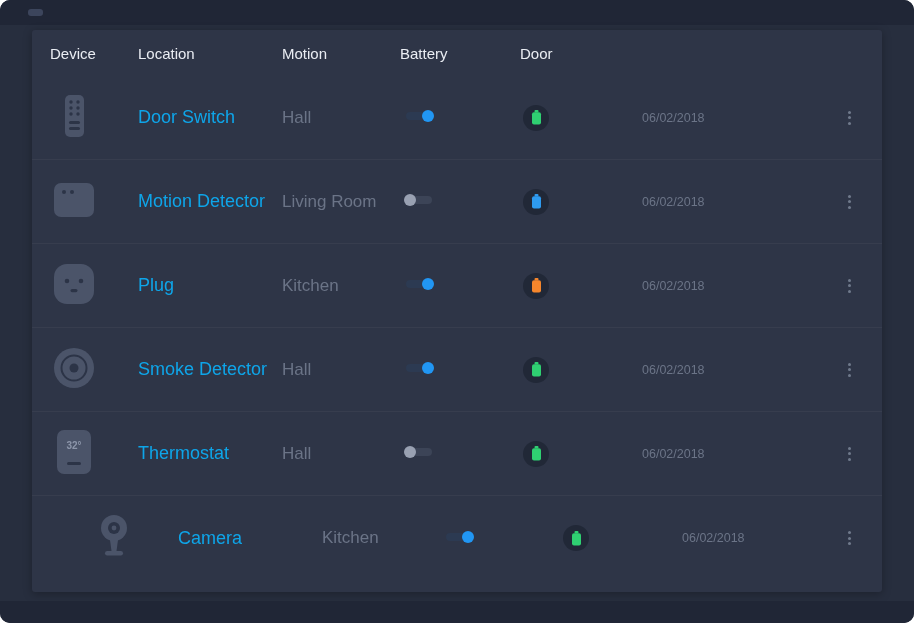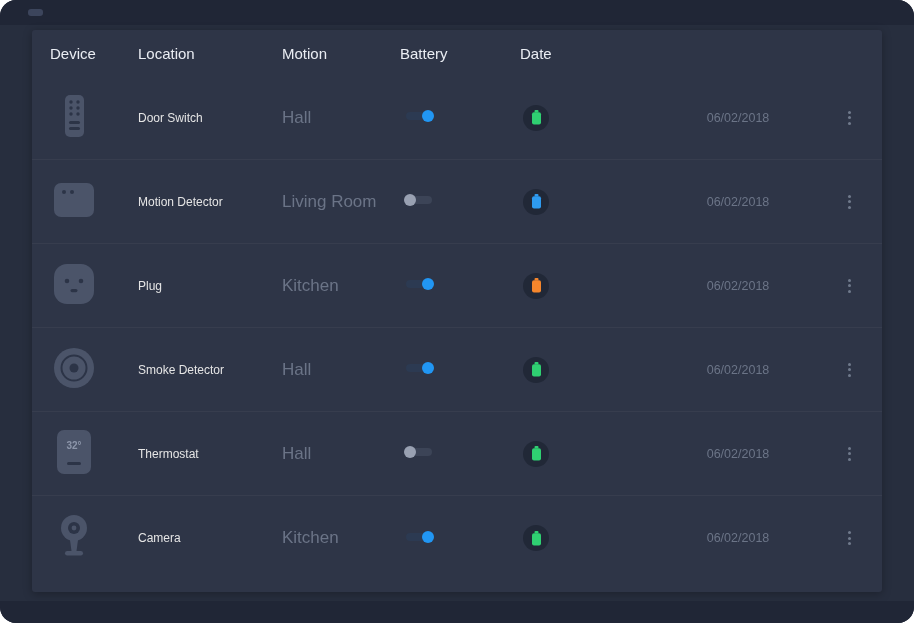--- a/index.html
+++ b/index.html
@@ -5,21 +5,21 @@
   * { box-sizing: border-box; margin: 0; padding: 0; }
   html, body { width: 914px; height: 623px; }
   body {
     font-family: "Liberation Sans", sans-serif;
     background: #ffffff;
   }
   .window {
     position: relative;
     width: 914px;
     height: 623px;
-    border-radius: 16px;
+    border-radius: 10px;
     background: #272e3e;
     overflow: hidden;
   }
   .titlebar {
     position: absolute;
     top: 0; left: 0; right: 0;
     height: 25px;
     background: #202636;
   }
   .titlebar-pill {
@@ -53,26 +53,26 @@
   .thead {
     height: 46px;
     color: #eaedf3;
     font-size: 15px;
     font-weight: 400;
   }
   .row {
     height: 84px;
     border-bottom: 1px solid rgba(255,255,255,0.045);
   }
-  .row:last-child { border-bottom: none; }
+  .row:last-child { border-bottom: none; margin-left: 40px; }
   .cell.device { padding-left: 2px; font-weight: bold; }
   .device-icon { display: inline-block; width: 44px; height: 46px; }
-  .cell.name { color: #e5e5e5; font-size: 12px; }
+  .cell.name { color: #0ea5e9; font-size: 18px; }
   .cell.location { color: #6b7487; font-size: 17px; }
-  .cell.date { color: #6b7487; font-size: 12.5px; text-align: center; }
+  .cell.date { color: #6b7487; font-size: 12.5px; }
 
   
   .cell.status { padding-left: 4px; }
   .toggle {
     position: relative;
     display: inline-block;
     width: 30px; height: 13px;
     cursor: pointer;
   }
   .toggle .track {
@@ -126,21 +126,21 @@
   <div class="titlebar">
     <div class="titlebar-pill"></div>
   </div>
 
   <div class="card">
     <div class="grid thead">
       <div class="hcell">Device</div>
       <div class="hcell">Location</div>
       <div class="hcell">Motion</div>
       <div class="hcell">Battery</div>
-      <div class="hcell">Date</div>
+      <div class="hcell">Door</div>
       <div class="hcell"></div>
     </div>
     <div>
   <div class="grid row">
     <div class="cell device">
       <span class="device-icon"><svg width="44" height="46" viewBox="0 0 44 46">
                 <rect x="13" y="2" width="19" height="42" rx="5" fill="#4b5469"></rect>
                 <circle cx="19" cy="9" r="1.7" fill="#2c3447"></circle>
                 <circle cx="26" cy="9" r="1.7" fill="#2c3447"></circle>
                 <circle cx="19" cy="15" r="1.7" fill="#2c3447"></circle>

